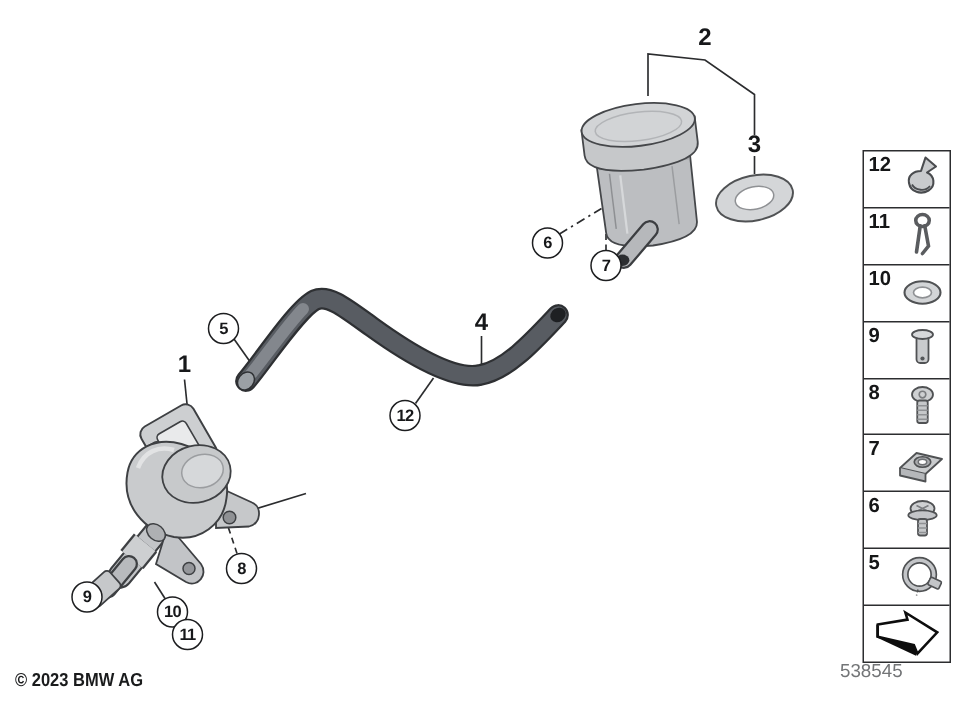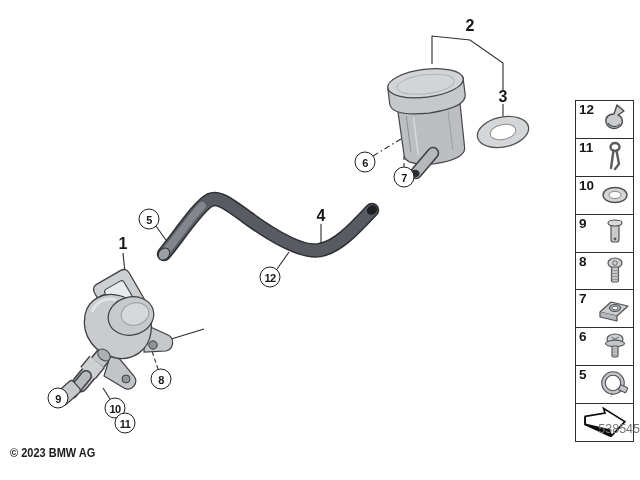--- a/index.html
+++ b/index.html
@@ -15,21 +15,21 @@
            font-size:11px;letter-spacing:-0.5px;box-sizing:border-box;}
   .legend{position:absolute;left:575px;top:100px;width:59px;height:342px;
           border:1.6px solid #2c2d2f;box-sizing:border-box;display:flex;flex-direction:column;background:#fff;}
   .legend-cell{position:relative;flex:1;border-top:1.6px solid #2c2d2f;box-sizing:border-box;cursor:pointer;}
   .legend-cell:first-child{border-top:none;}
   .legend-num{position:absolute;left:3px;top:1px;font-size:13.5px;font-weight:bold;color:#151617;}
   .legend-ico{position:absolute;right:1px;top:50%;transform:translateY(-50%);}
   .legend-ico-arrow{position:absolute;left:50%;top:50%;transform:translate(-50%,-50%);}
   .copyright{position:absolute;left:10px;top:446px;font-size:12.5px;font-weight:bold;color:#1a1b1c;
              transform:scaleX(0.88);transform-origin:left center;letter-spacing:0px;}
-  .diagram-number{position:absolute;left:560px;top:422px;width:80px;text-align:right;
+  .diagram-number{position:absolute;left:560px;top:440px;width:80px;text-align:left;
              font-size:12.5px;color:#737577;}
 </style>
 </head>
 <body>
 
 <div class="stage">
 
   <svg id="artwork" width="640" height="480" viewBox="0 0 640 480">
 
     <g stroke="#2b2c2e" stroke-width="1.1" fill="none">

